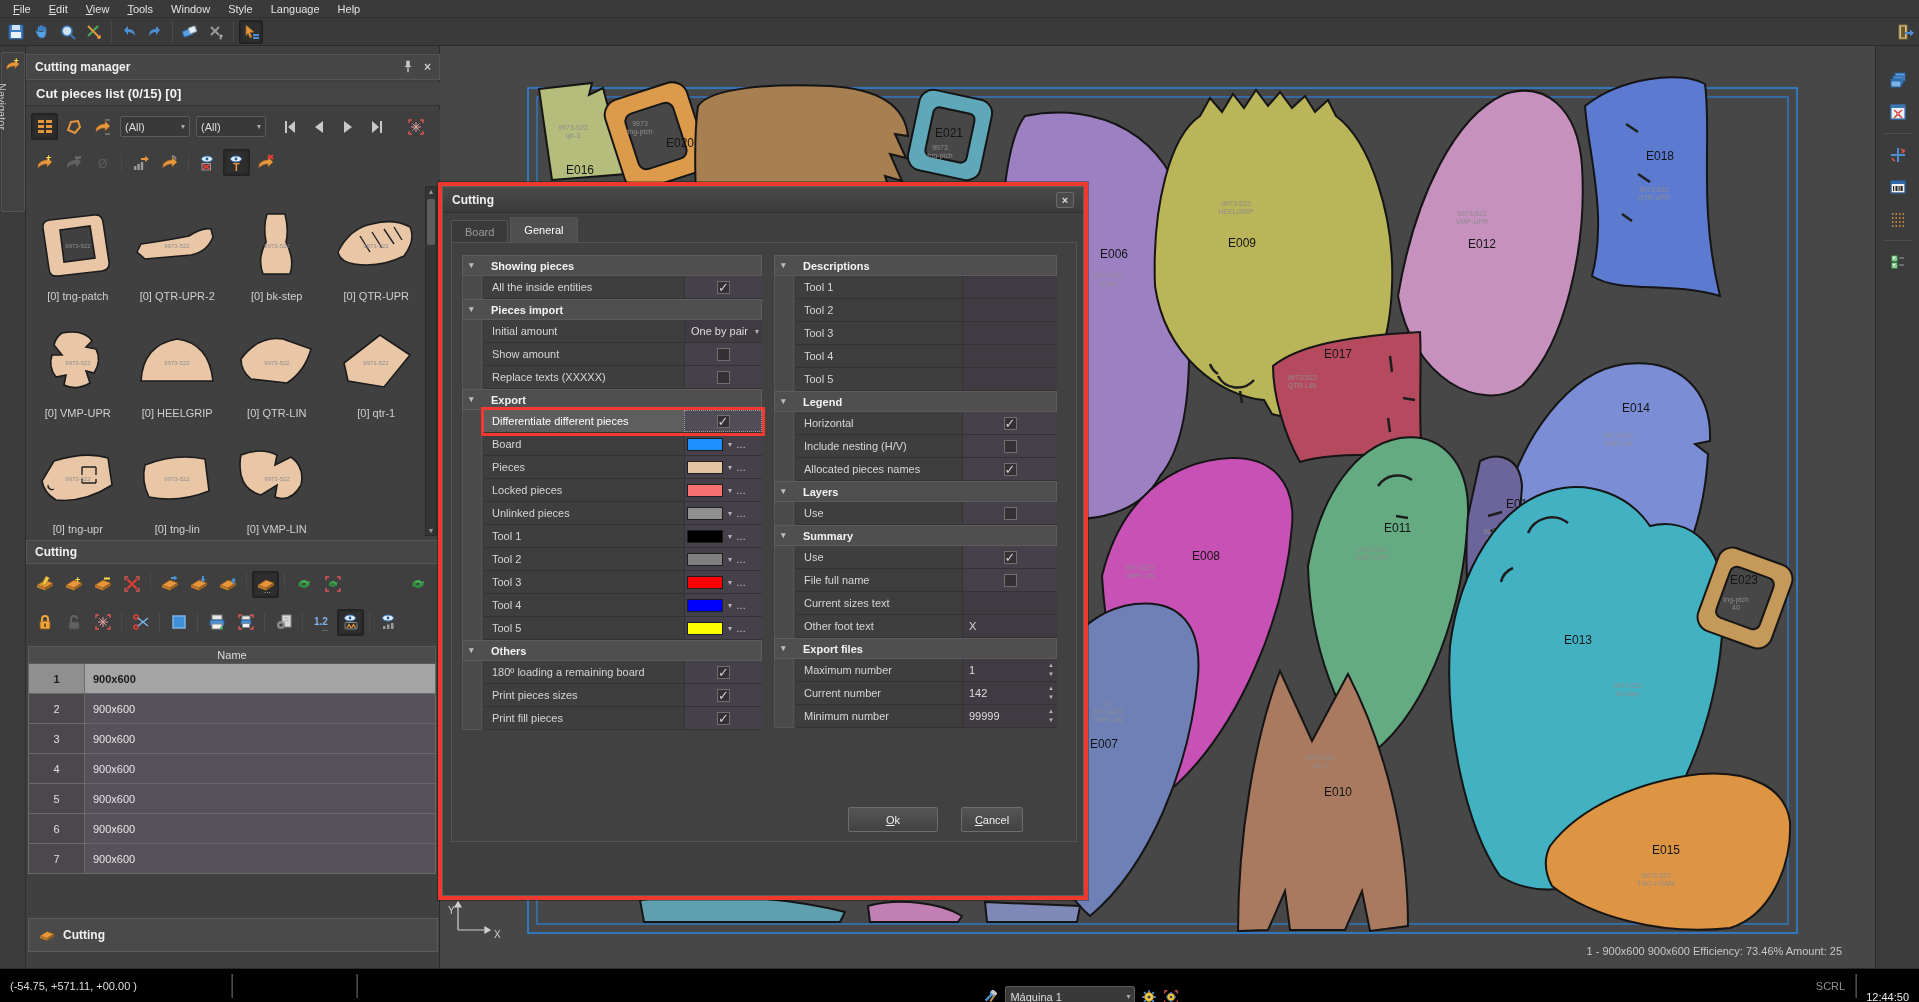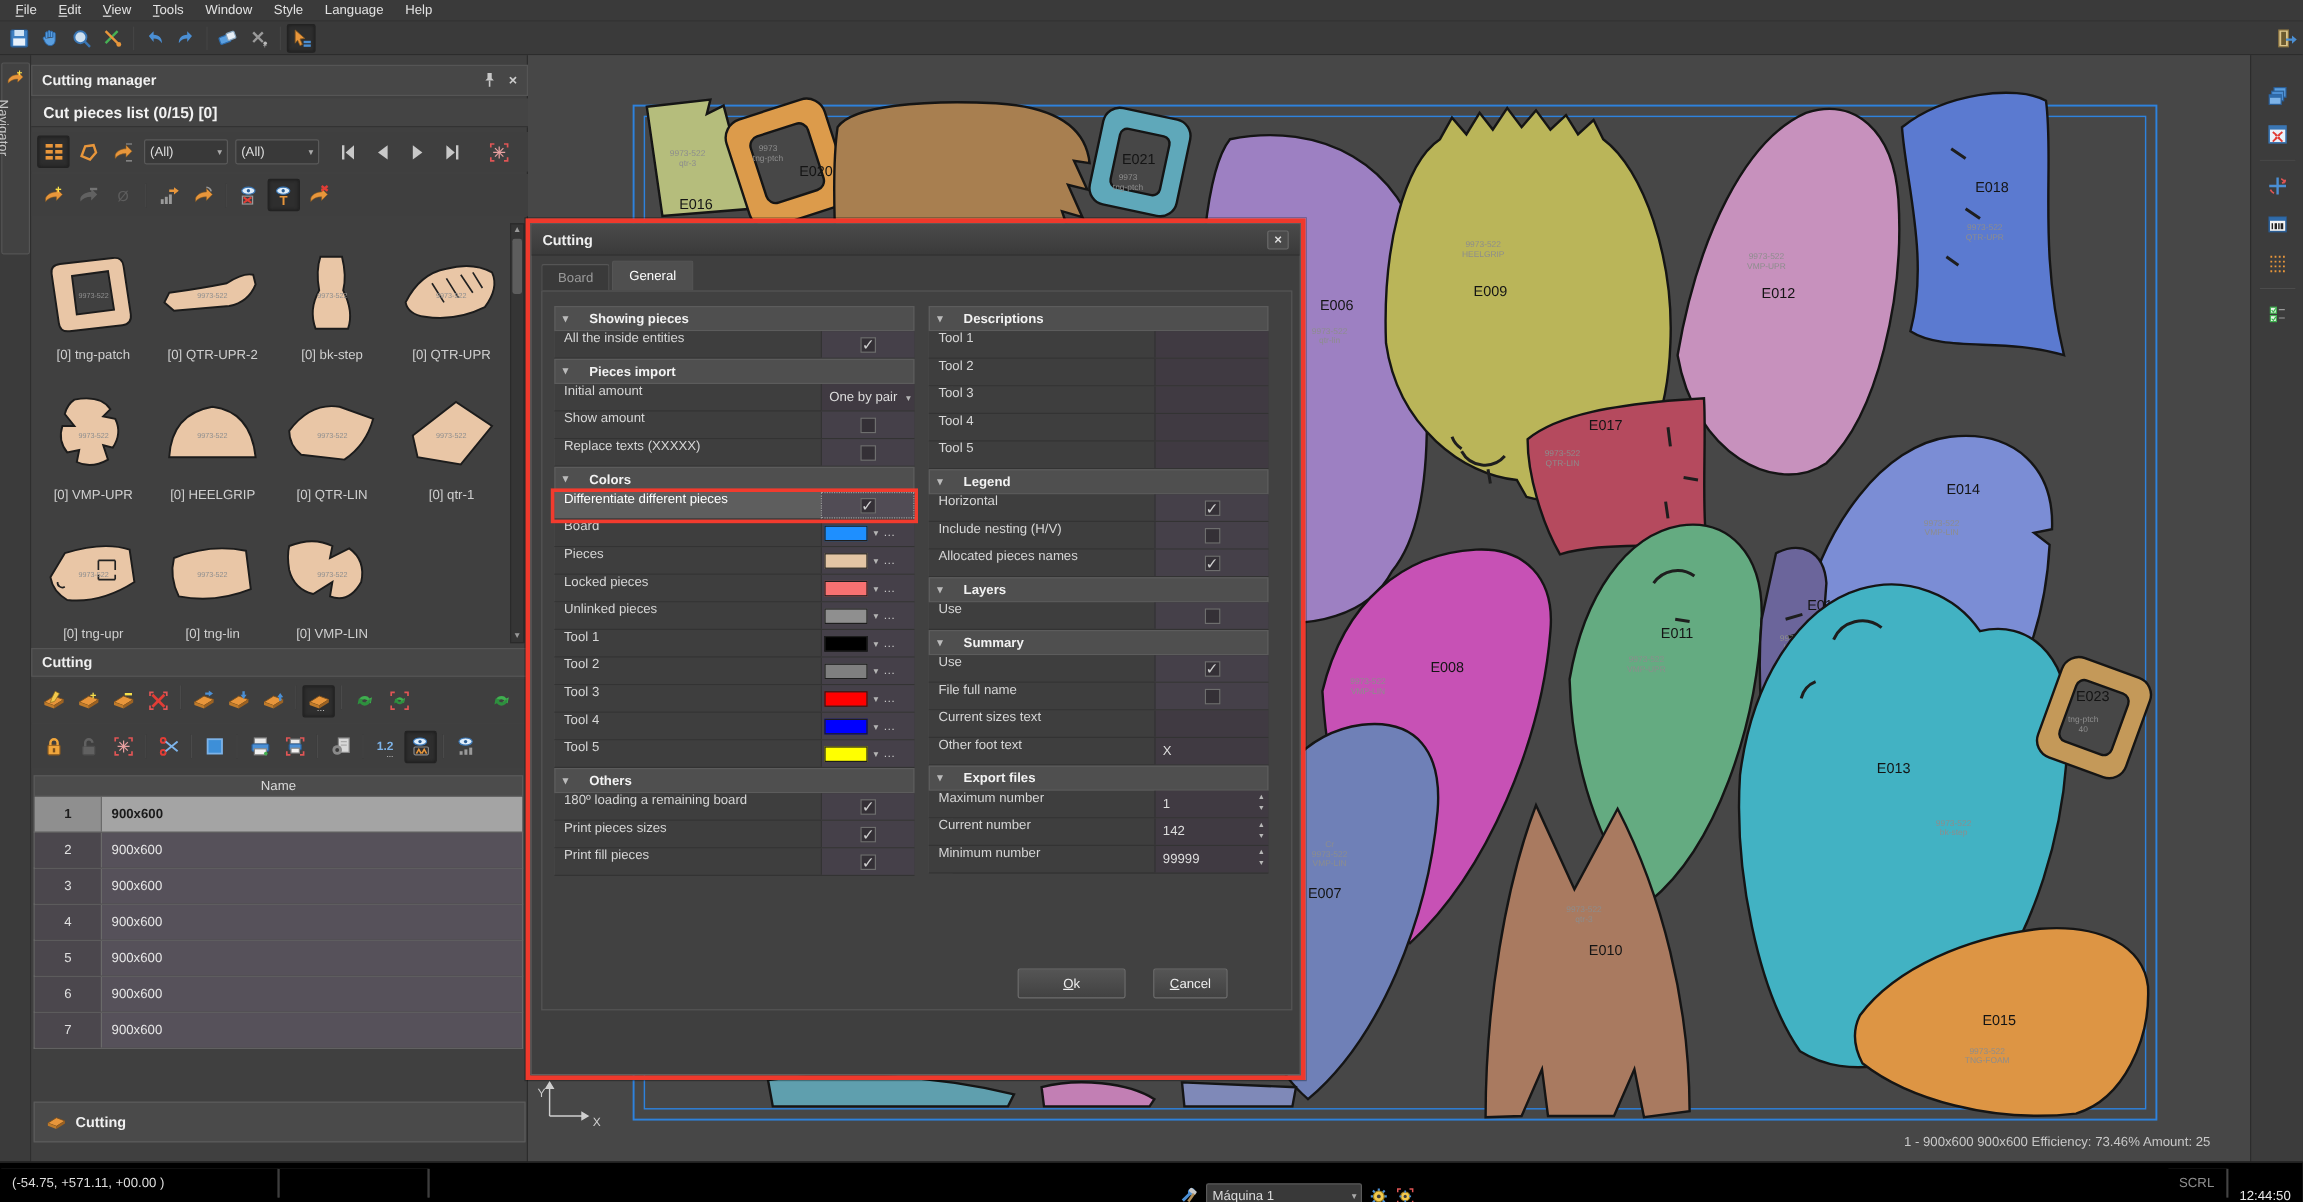--- a/index.html
+++ b/index.html
@@ -70,21 +70,21 @@
   .dclose{position:absolute;right:9px;top:5px;width:18px;height:16px;background:#4a4a4a;border:1px solid #6a6a6a;border-radius:2px;color:#ddd;text-align:center;line-height:14px;font-weight:bold;font-size:11px;}
   .dtabs{position:absolute;left:8px;top:30px;height:25px;display:flex;align-items:flex-end;}
   .dtab{height:22px;padding:0 13px;display:flex;align-items:center;background:#3a3a3a;border:1px solid #555;border-bottom:none;color:#9a9a9a;margin-right:2px;border-radius:2px 2px 0 0;}
   .dtab.active{height:25px;background:#4f4f4f;color:#fff;}
   .dbody{position:absolute;left:8px;top:55px;width:626px;height:600px;border:1px solid #555;background:#414141;}
   .dcol{position:absolute;top:12px;}
   .dcol .gut{position:absolute;left:0;top:0;width:20px;height:100%;background:#4a4a4a;border:1px solid #555;}
   .drow{position:relative;}
   .drow.hdr{height:21px;background:#4f4f4f;border:1px solid #5c5c5c;display:flex;align-items:center;font-weight:bold;color:#f2f2f2;padding-left:28px;}
   .drow.hdr .garrow{position:absolute;left:6px;top:4px;color:#bbb;font-size:9px;}
-  .drow.item{height:23px;background:#3e3e3e;border-bottom:1px solid #333;display:flex;align-items:flex-start;gap:38px;}
+  .drow.item{height:23px;margin-left:22px;background:#3e3e3e;border-bottom:1px solid #333;display:flex;align-items:center;gap:38px;}
   .drow.item .lbl{flex:1;color:#d6d6d6;padding-left:8px;white-space:nowrap;overflow:hidden;}
   .drow.item .val{height:100%;background:#454049;border-left:1px solid #333;display:flex;align-items:center;justify-content:center;position:relative;}
   .drow.item .val.txt{justify-content:flex-start;padding-left:6px;color:#ddd;background:#403a42;}
   .drow.item.hl{background:#5e5e5e;outline:3px solid #f23b2e;z-index:3;}
   .drow.item.hl .lbl{color:#fff;}
   .drow.item.hl .val{background:#514c55;border:1px dotted #9a9a9a;}
   .cb{width:13px;height:13px;background:#343036;border:1px solid #6e6e6e;color:#cfcfcf;font-size:13px;line-height:11px;text-align:center;}
   .sw{width:36px;height:13px;border:1px solid #1e1e1e;}
   .mini{color:#b5b5b5;font-size:8px;margin-left:5px;}
   .dots3{color:#c8c8c8;font-size:10px;letter-spacing:1px;margin-left:4px;}
@@ -899,21 +899,21 @@
             </span>
           </div>
           <div class="drow item">
             <span class="lbl">Replace texts (XXXXX)</span>
             <span class="val" style="width:78px">
               <span class="cb"></span>
             </span>
           </div>
           <div class="drow hdr">
             <span class="garrow">▾</span>
-            <span>Colors</span>
+            <span>Export</span>
           </div>
           <div class="drow item hl">
             <span class="lbl">Differentiate different pieces</span>
             <span class="val" style="width:78px">
               <span class="cb">✓</span>
             </span>
           </div>
           <div class="drow item">
             <span class="lbl">Board</span>
             <span class="val" style="width:78px;justify-content:flex-start;padding-left:2px;">

